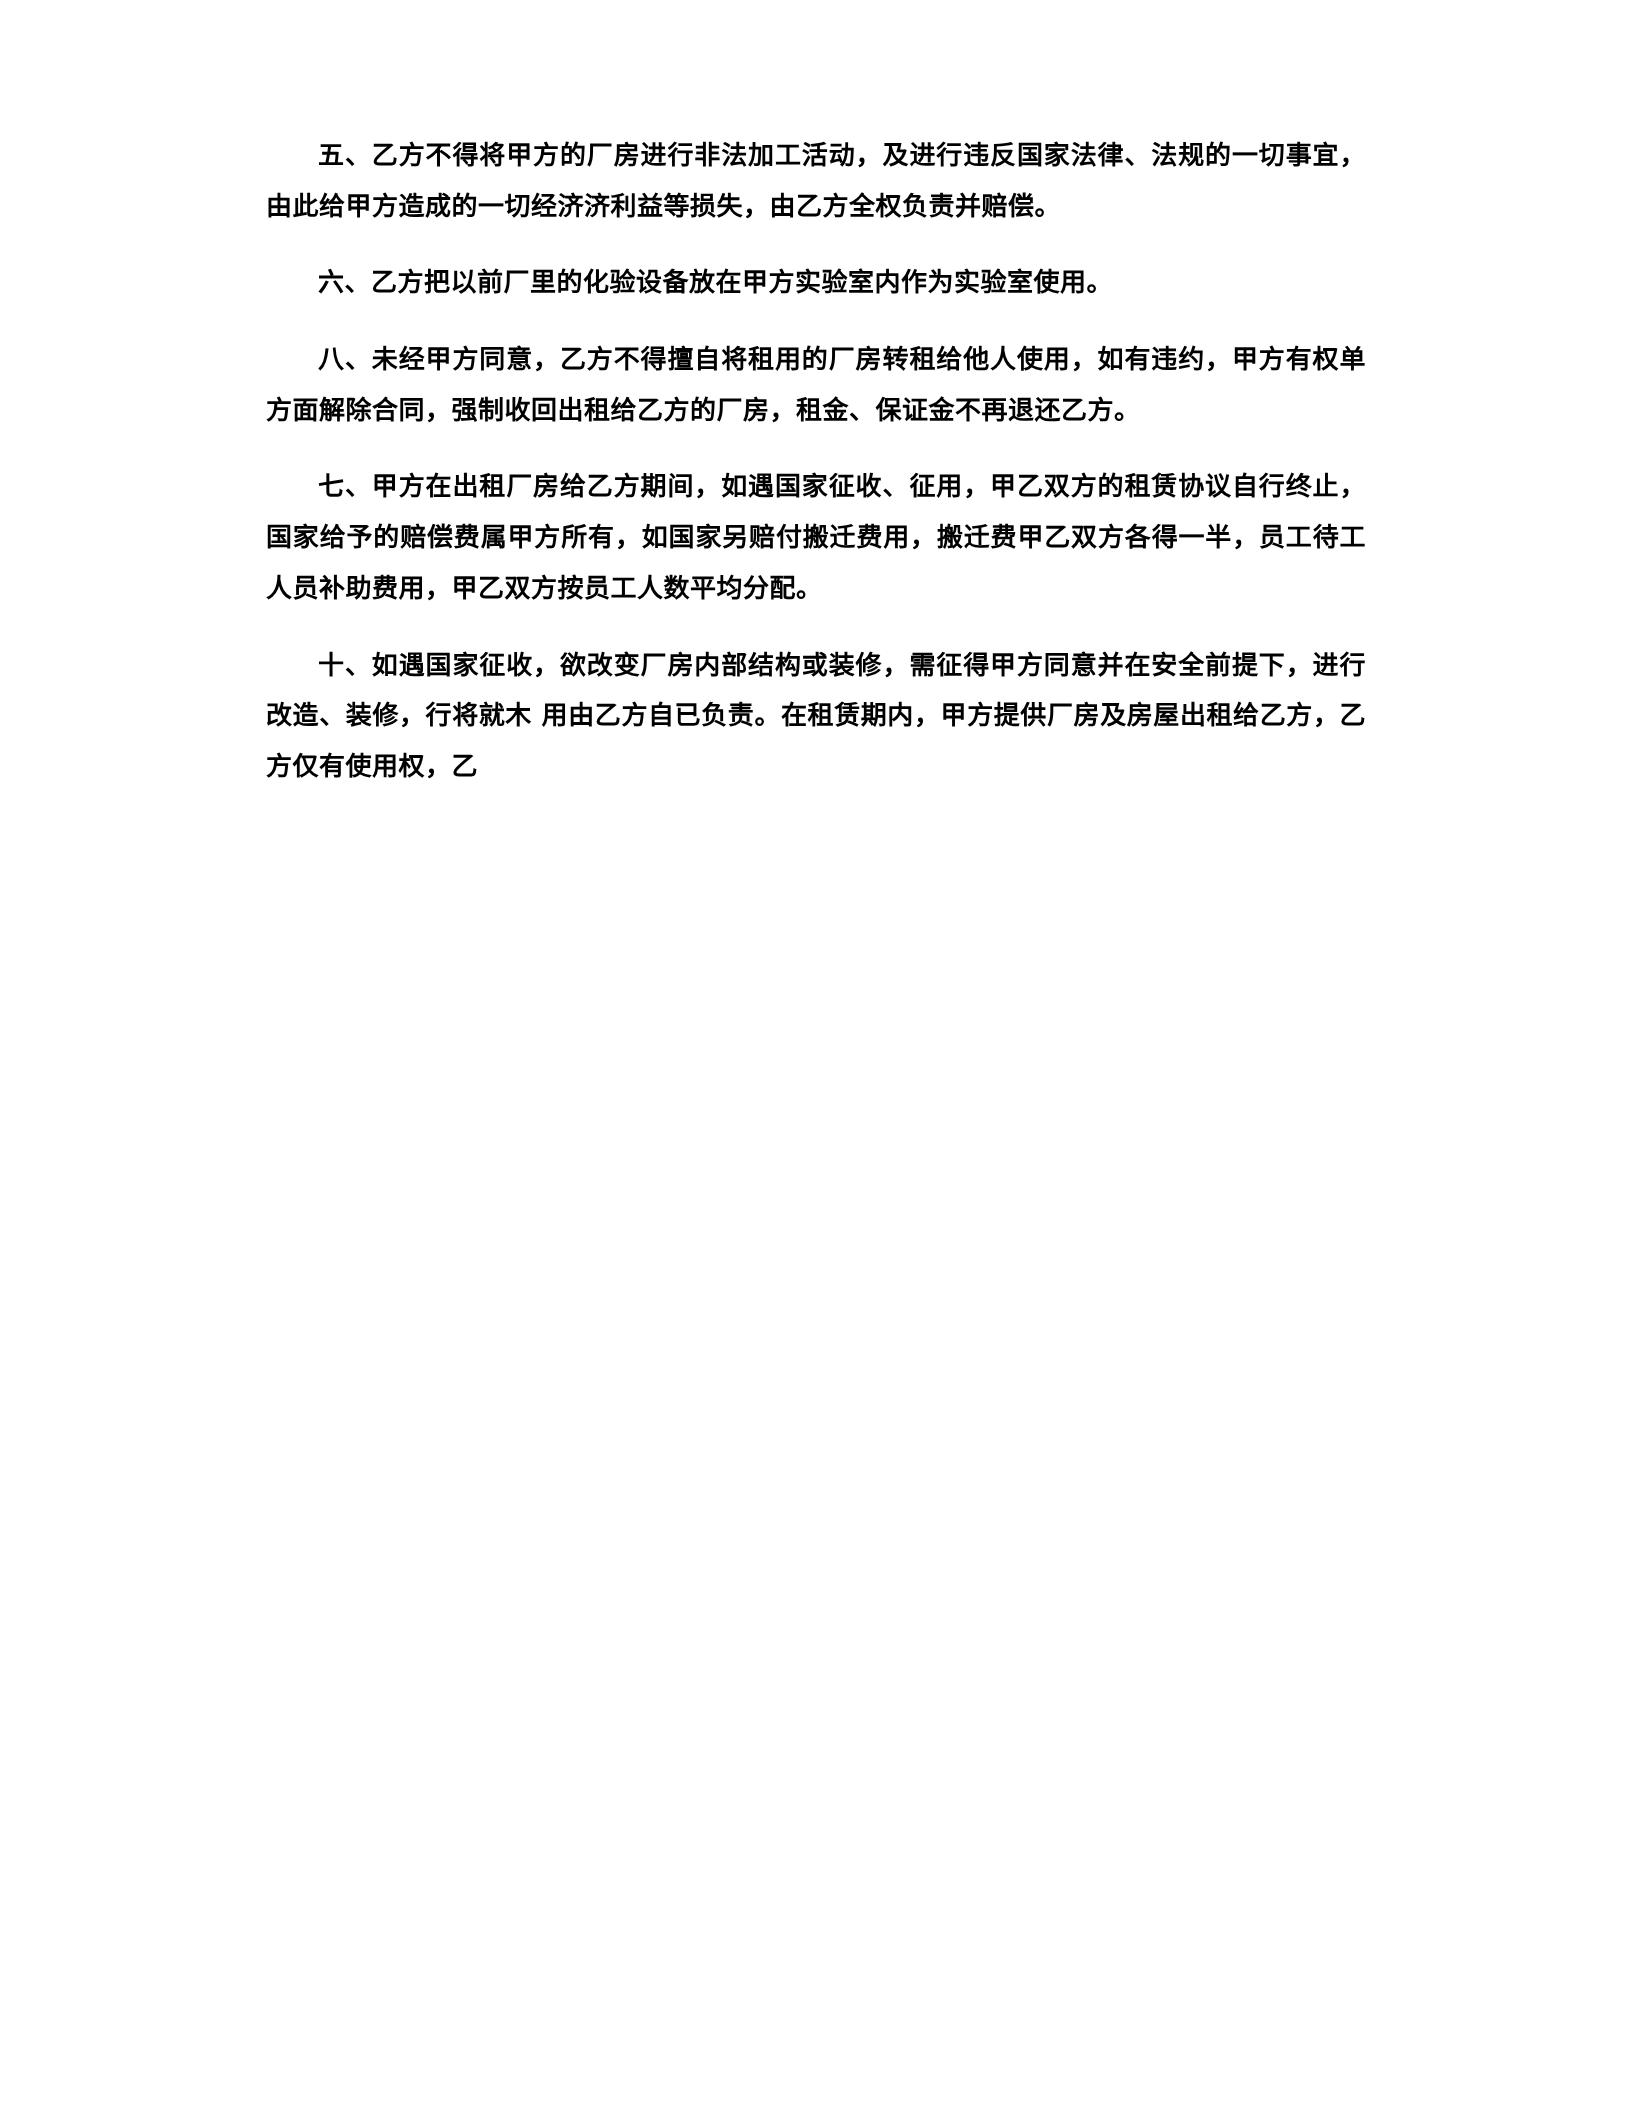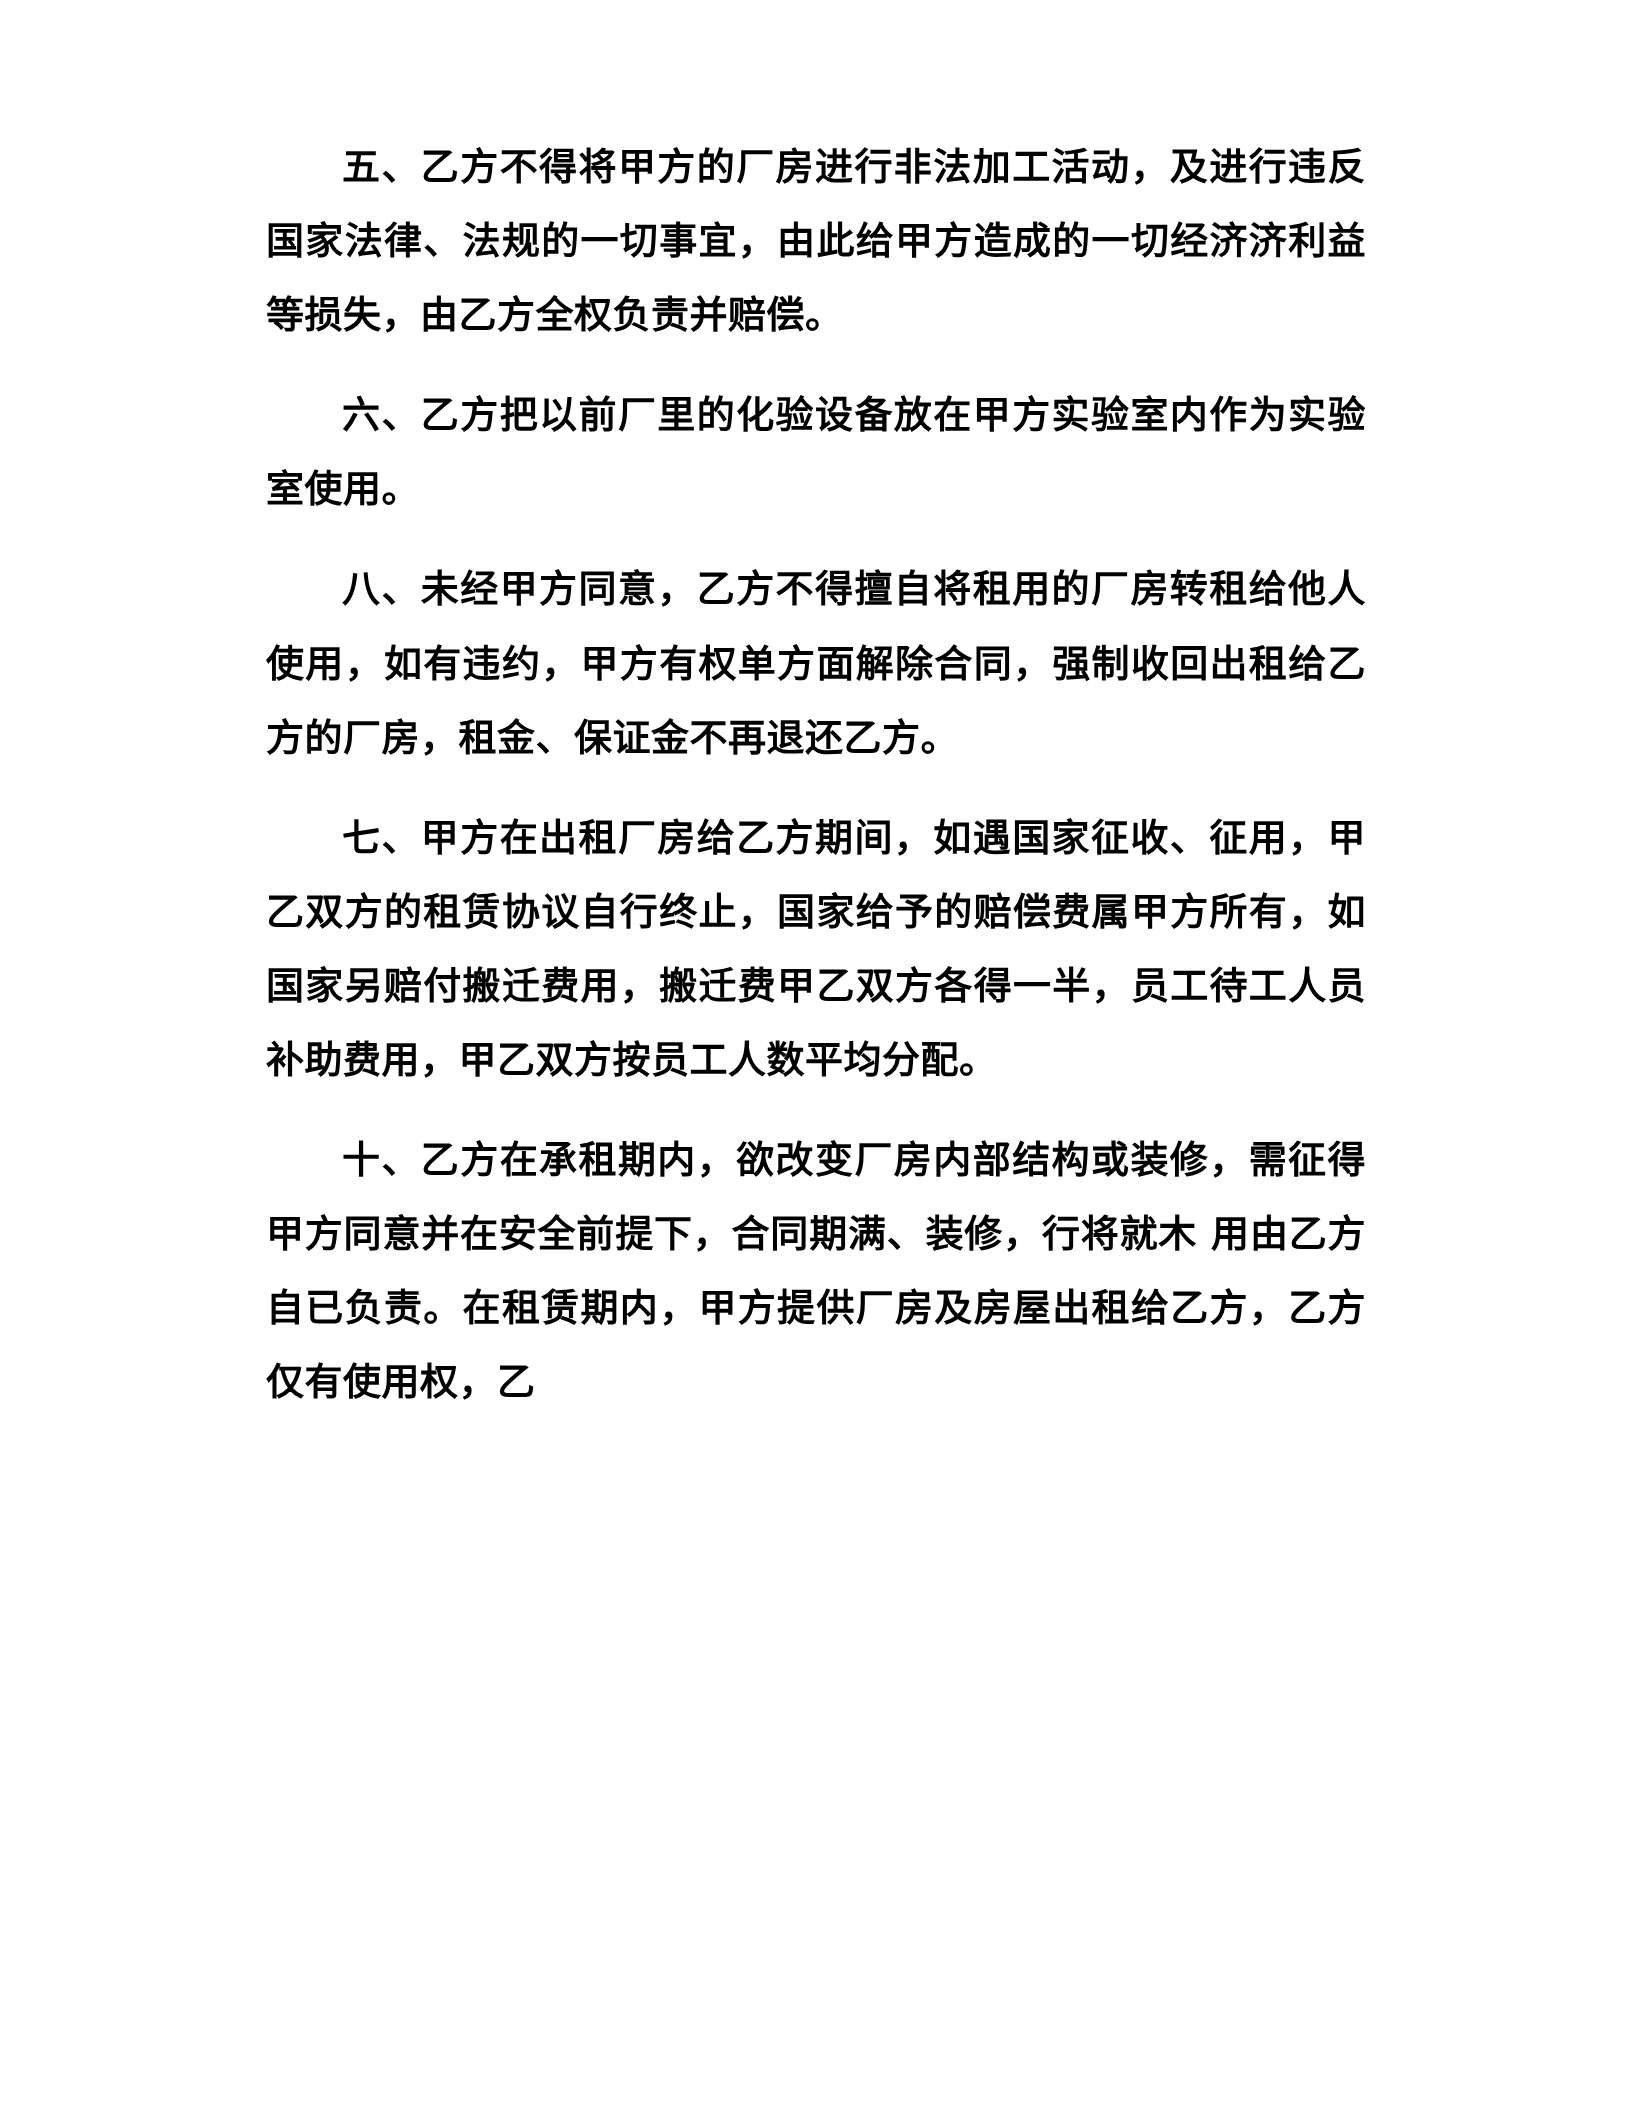--- a/index.html
+++ b/index.html
@@ -14,21 +14,21 @@
     background: #ffffff;
     box-sizing: border-box;
     padding: 130px 160px 130px 160px;
     font-family: "DejaVu Sans", "Liberation Sans", sans-serif;
   }
   .doc-body {
     width: 1100px;
     margin: 0 auto;
   }
   .para {
-    font-size: 38px;
+    font-size: 26px;
     line-height: 1.95;
     color: #000000;
     font-weight: 700;
     text-align: justify;
     text-justify: inter-ideograph;
     letter-spacing: 0.5px;
     margin: 0 0 26px 0;
     text-indent: 2em;
     word-break: break-all;
   }
@@ -38,15 +38,15 @@
 </style>
 </head>
 <body>
 
 <div class="page">
   <div class="doc-body">
     <p class="para">五、乙方不得将甲方的厂房进行非法加工活动，及进行违反国家法律、法规的一切事宜，由此给甲方造成的一切经济济利益等损失，由乙方全权负责并赔偿。</p>
     <p class="para">六、乙方把以前厂里的化验设备放在甲方实验室内作为实验室使用。</p>
     <p class="para">八、未经甲方同意，乙方不得擅自将租用的厂房转租给他人使用，如有违约，甲方有权单方面解除合同，强制收回出租给乙方的厂房，租金、保证金不再退还乙方。</p>
     <p class="para">七、甲方在出租厂房给乙方期间，如遇国家征收、征用，甲乙双方的租赁协议自行终止，国家给予的赔偿费属甲方所有，如国家另赔付搬迁费用，搬迁费甲乙双方各得一半，员工待工人员补助费用，甲乙双方按员工人数平均分配。</p>
-    <p class="para">十、乙方在承租期内，欲改变厂房内部结构或装修，需征得甲方同意并在安全前提下，合同期满、装修，行将就木 用由乙方自已负责。在租赁期内，甲方提供厂房及房屋出租给乙方，乙方仅有使用权，乙</p>
+    <p class="para">十、如遇国家征收，欲改变厂房内部结构或装修，需征得甲方同意并在安全前提下，进行改造、装修，行将就木 用由乙方自已负责。在租赁期内，甲方提供厂房及房屋出租给乙方，乙方仅有使用权，乙</p>
   </div>
 </div>
 
 </body></html>

